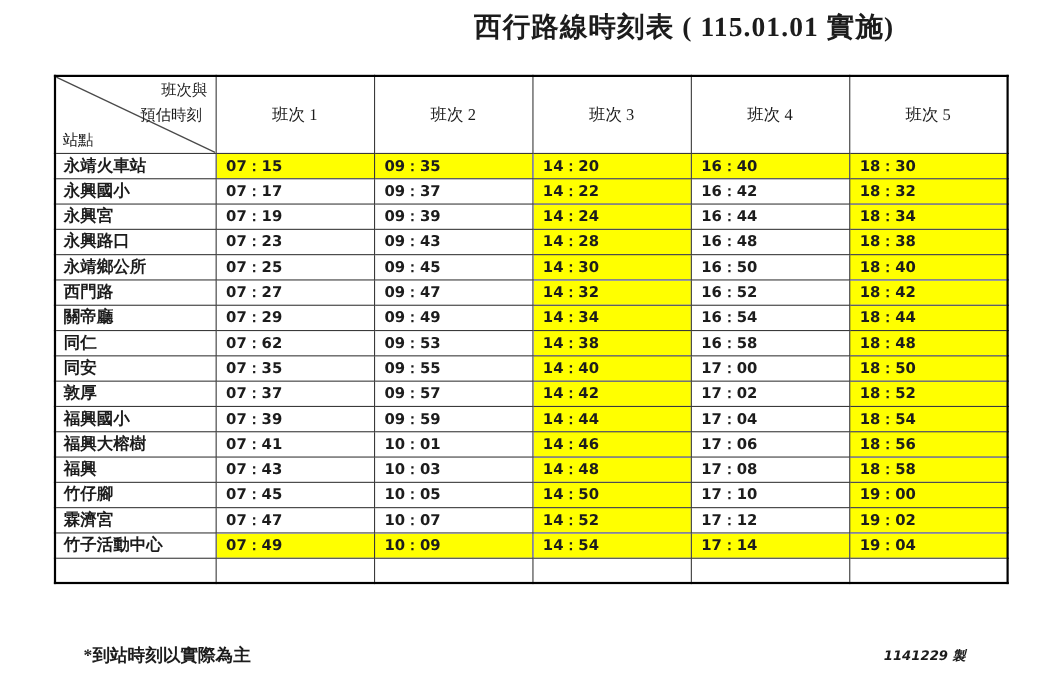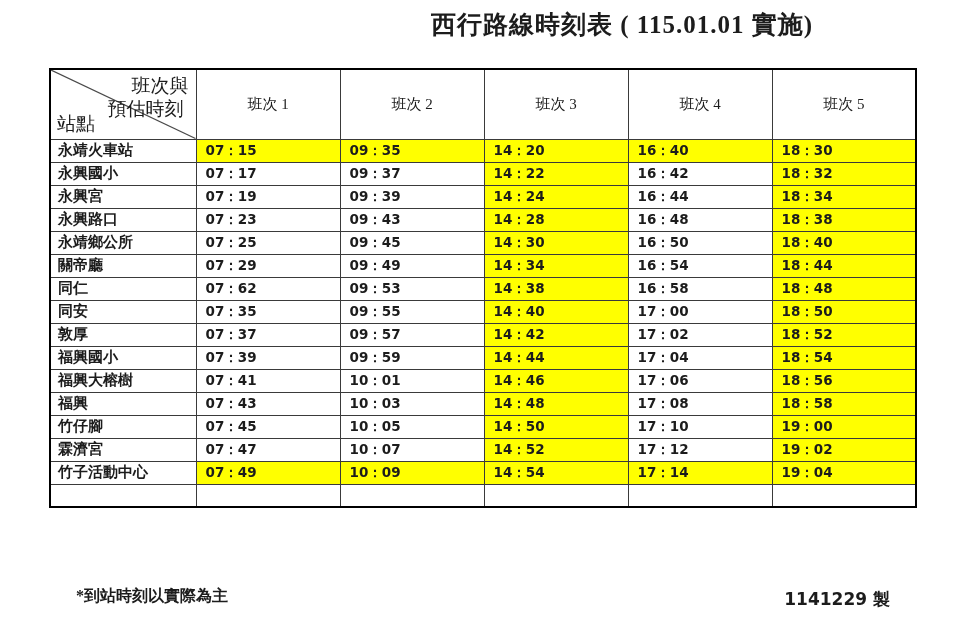--- a/index.html
+++ b/index.html
@@ -36,21 +36,21 @@
     white-space: nowrap;
   }
   .c-station { width: 146px; }
   .c-time { width: 144px; }
   thead tr { height: 70px; }
   tbody tr { height: 23px; }
   th.corner {
     position: relative;
     padding: 0;
     font-weight: normal;
-    font-size: 19px;
+    font-size: 14px;
   }
   th.corner svg { position: absolute; left: 0; top: 0; width: 100%; height: 100%; display: block; }
   .corner-top    { position: absolute; top: 3px;  right: 7px;  }
   .corner-mid    { position: absolute; top: 26px; right: 12px; }
   .corner-bottom { position: absolute; bottom: 2px; left: 6px; }
   th.trip {
     font-size: 15px;
     font-weight: normal;
     text-align: center;
     vertical-align: middle;
@@ -70,24 +70,25 @@
   }
   td.hl { background: var(--hl); }
   .note-left {
     position: absolute;
     left: 76px; top: 586px;
     font-size: 16px;
     font-weight: bold;
   }
   .note-right {
     position: absolute;
-    right: 70px; top: 588px;
-    font-size: 17px;
+    right: 82px; top: 588px;
+    font-size: 12px;
     font-weight: bold;
     font-family: "DejaVu Sans", "Liberation Serif", serif;
+    font-style: italic;
   }
 </style>
 </head>
 <body>
 
 <div class="title">西行路線時刻表 ( 115.01.01 實施)</div>
 
 <table class="timetable">
   <colgroup>
     <col class="c-station">
@@ -149,20 +150,28 @@
       </tr>
       <tr>
         <td class="station">永靖鄉公所</td>
         <td class="time">07：25</td>
         <td class="time">09：45</td>
         <td class="time hl">14：30</td>
         <td class="time">16：50</td>
         <td class="time hl">18：40</td>
       </tr>
       <tr>
+        <td class="station">西門路</td>
+        <td class="time">07：27</td>
+        <td class="time">09：47</td>
+        <td class="time hl">14：32</td>
+        <td class="time">16：52</td>
+        <td class="time hl">18：42</td>
+      </tr>
+      <tr>
         <td class="station">關帝廳</td>
         <td class="time">07：29</td>
         <td class="time">09：49</td>
         <td class="time hl">14：34</td>
         <td class="time">16：54</td>
         <td class="time hl">18：44</td>
       </tr>
       <tr>
         <td class="station">同仁</td>
         <td class="time">07：62</td>

